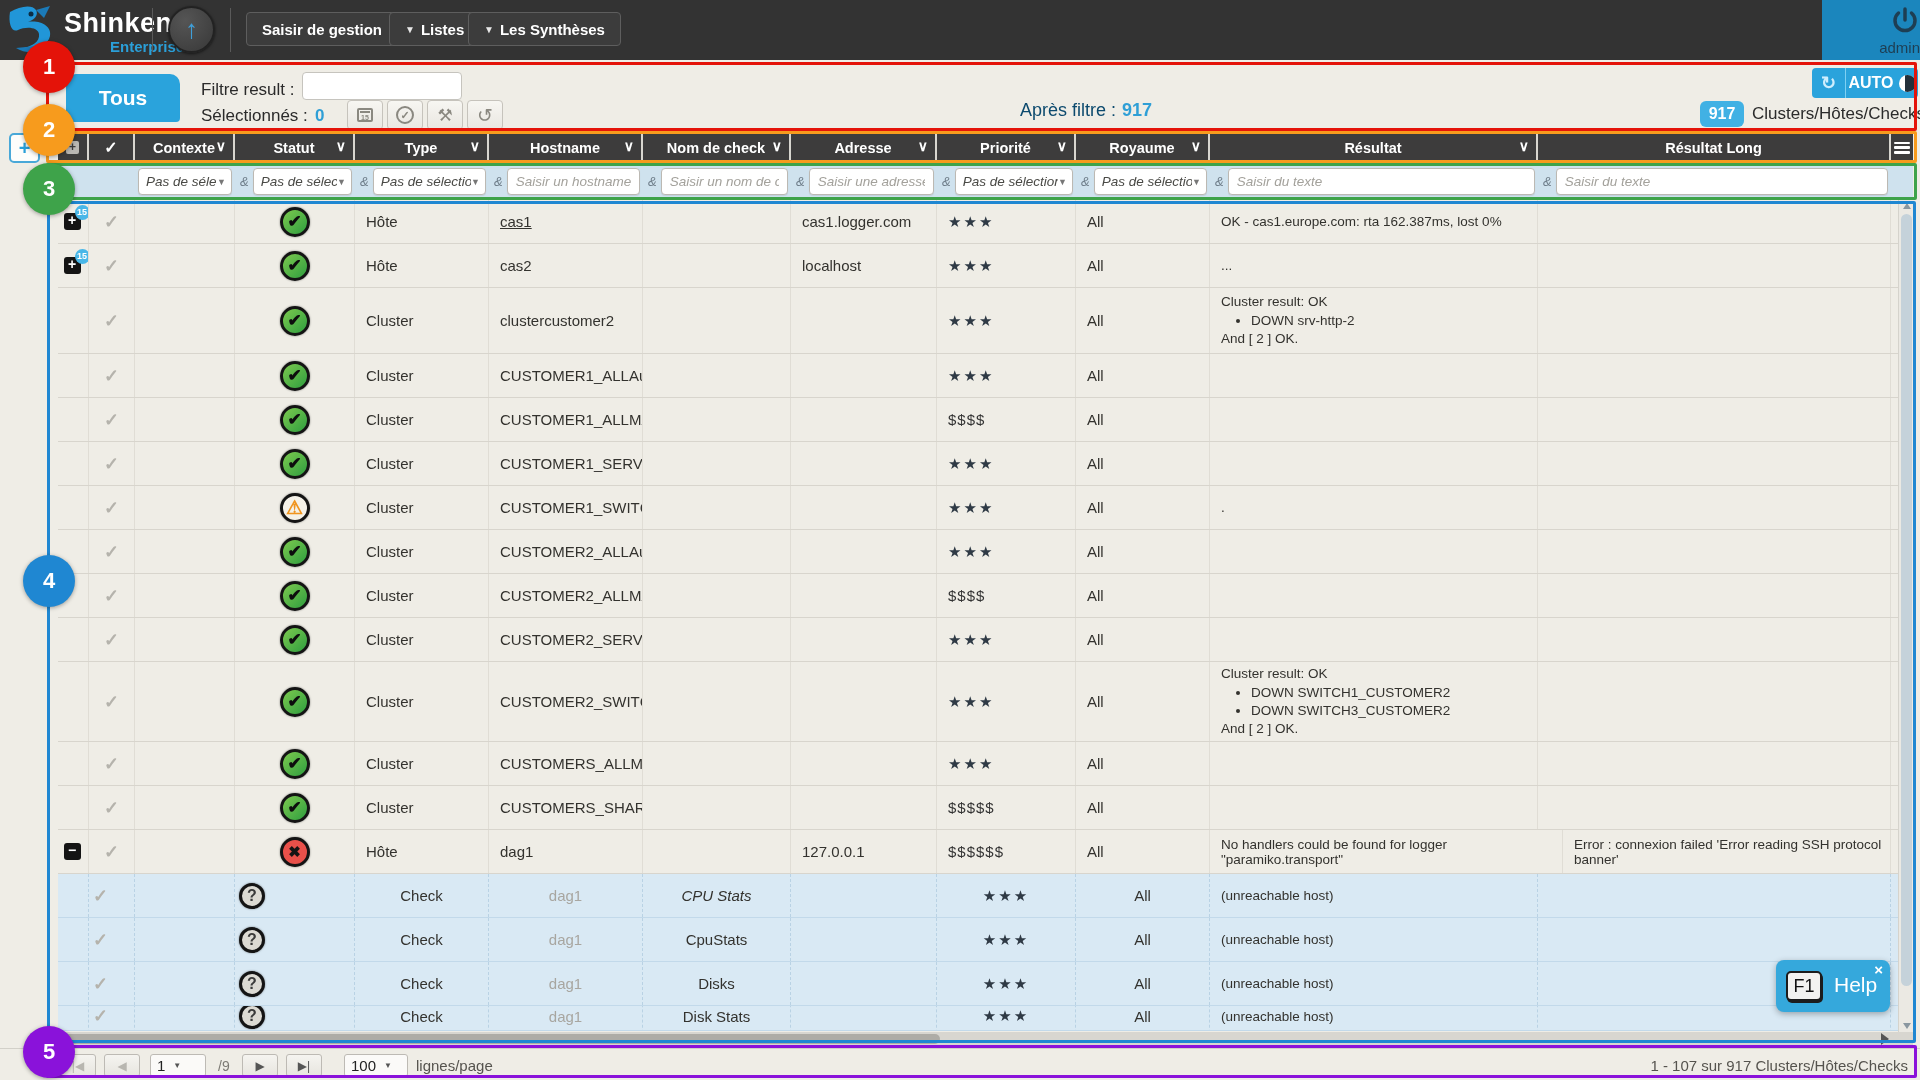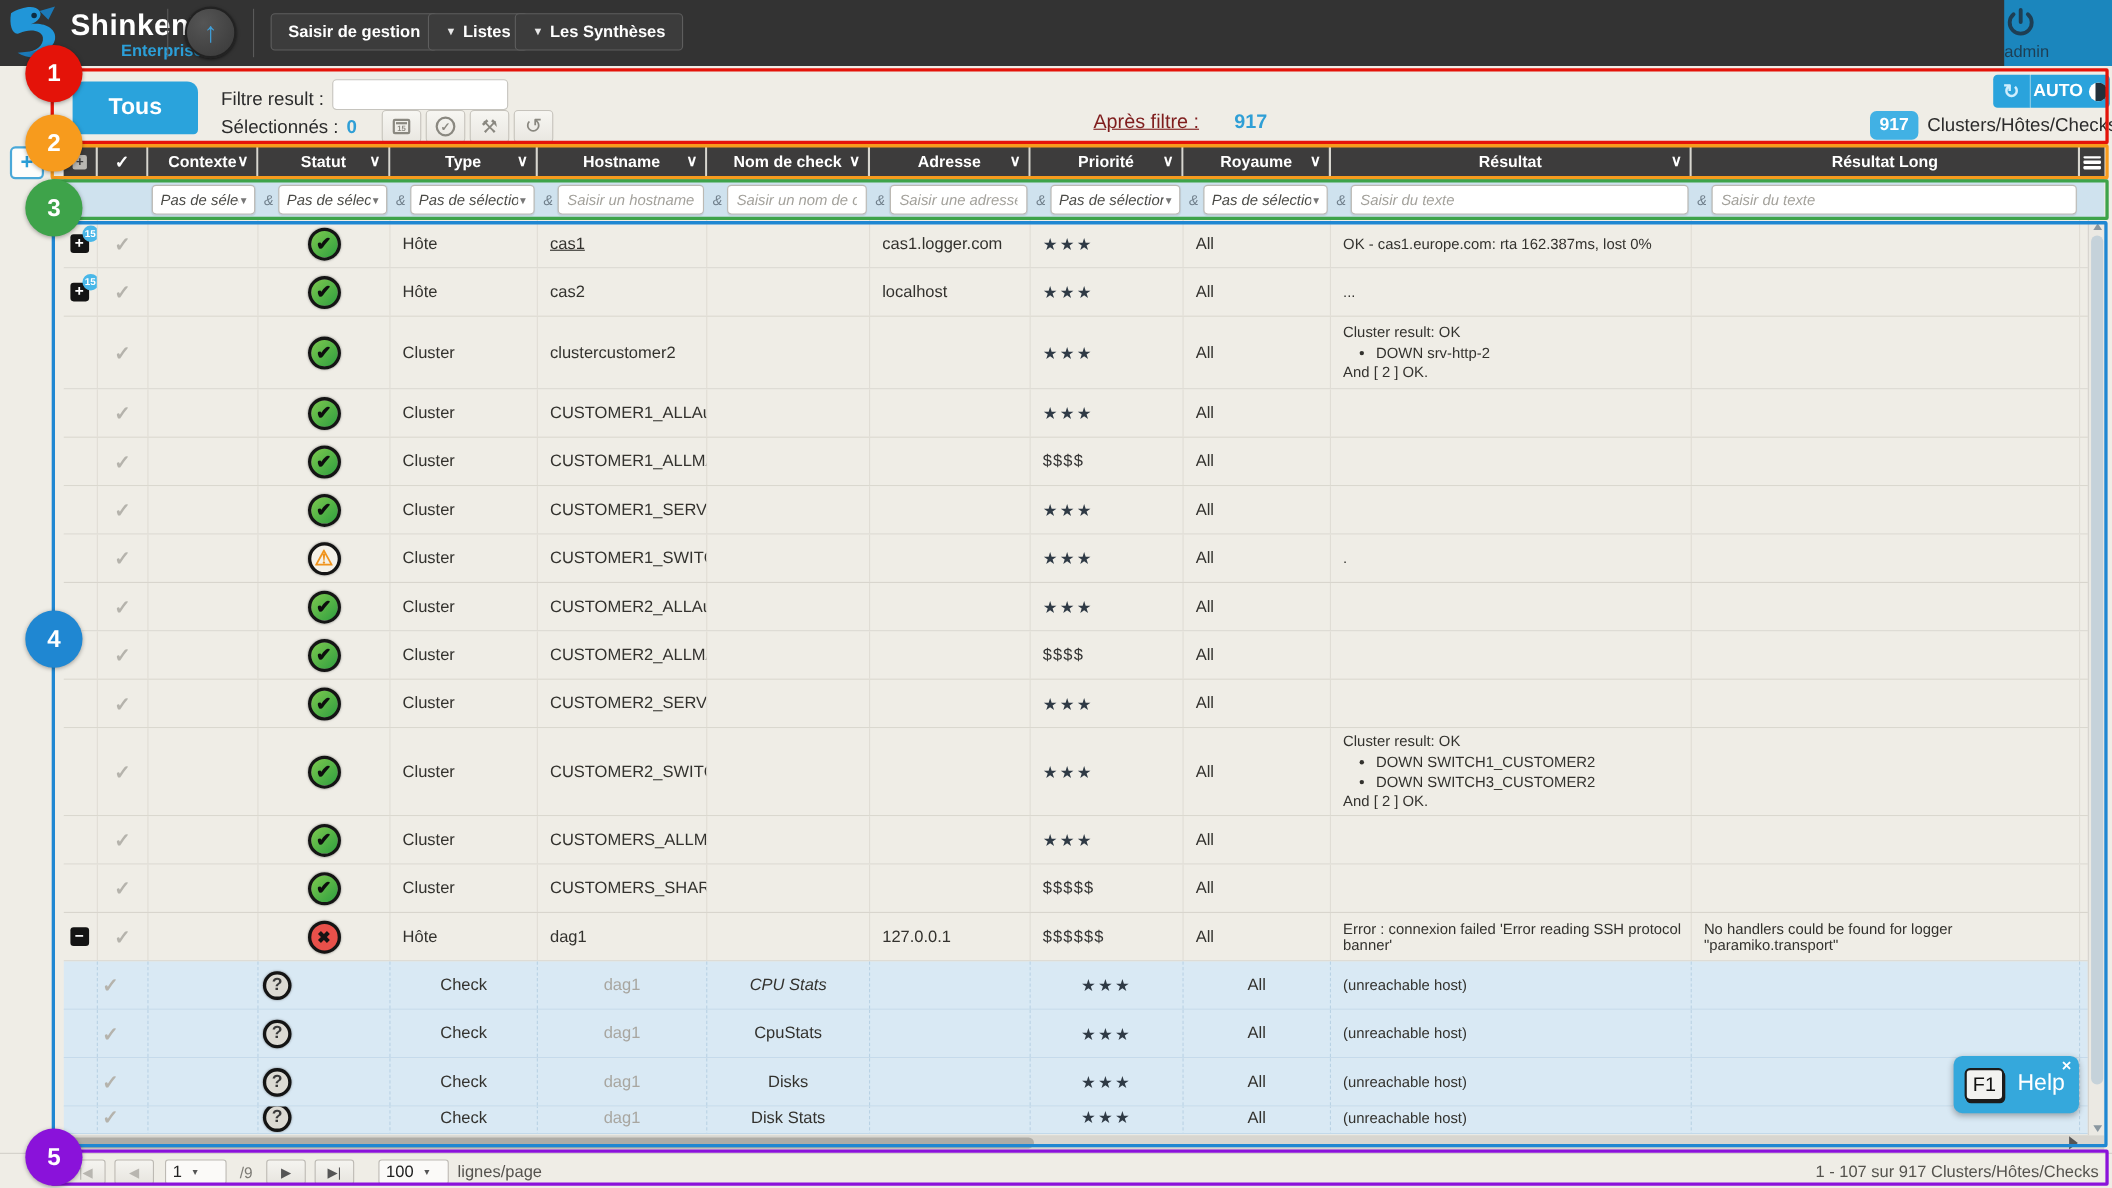--- a/index.html
+++ b/index.html
@@ -15,42 +15,42 @@
   .brand-sub { position:absolute; left:110px; top:38px; color:#2b9fd8; font-size:15px; font-weight:bold; }
   .nav-div { position:absolute; top:8px; width:1px; height:44px; background:#5a5a5a; }
   .upbtn { position:absolute; left:168px; top:6px; width:47px; height:47px; border-radius:50%;
            background:radial-gradient(circle at 35% 30%, #555, #383838); border:2px solid #222;
            box-shadow:0 1px 3px rgba(0,0,0,.6); display:flex; align-items:center; justify-content:center;
            color:#3f9fd9; font-size:26px; font-weight:bold; cursor:pointer; }
   .menu-btn { position:absolute; top:12px; height:34px; border:1px solid #5e5e5e; border-radius:4px;
               background:#3c3c3c; color:#fff; font-size:15px; font-weight:bold; display:flex;
               align-items:center; padding:0 15px; cursor:pointer; }
   .menu-caret { font-size:10px; margin-right:6px; color:#e8e8e8; }
-  .admin { position:absolute; right:0; top:0; width:98px; height:60px; background:#1b86bd; text-align:left; cursor:pointer; }
+  .admin { position:absolute; right:0; top:0; width:98px; height:60px; background:#1b86bd; text-align:right; cursor:pointer; }
   .admin-label { position:absolute; bottom:4px; width:100%; color:#1e3e53; font-size:15px; }
 
   
   .toolbar { position:absolute; top:60px; left:0; width:1920px; height:72px; background:#efede6; }
   .tous-btn { position:absolute; left:66px; top:14px; width:114px; height:48px; background:#2aa3dc;
               border-radius:10px 10px 4px 4px; color:#fff; font-size:21px; font-weight:bold;
               display:flex; align-items:center; justify-content:center; cursor:pointer; }
   .qf-label { position:absolute; left:201px; top:20px; font-size:17px; color:#2b2b2b; }
   .qf-input { position:absolute; left:302px; top:12px; width:160px; height:28px; border:1px solid #c6c4be;
               border-radius:4px; background:#fff; font-size:14px; padding:0 6px; }
   .sel-label { position:absolute; left:201px; top:46px; font-size:17px; color:#2b2b2b; }
   .sel-count { position:absolute; left:315px; top:46px; font-size:17px; font-weight:bold; color:#2f9fd6; }
   .tool-ico { position:absolute; top:40px; width:36px; height:30px; border:1px solid #c6c3bc; border-radius:4px;
               background:linear-gradient(#f7f6f2,#e9e7e1); color:#8a8880; display:flex; align-items:center;
               justify-content:center; cursor:pointer; font-size:17px; }
   .cal { width:16px; height:14px; border:2px solid #8a8880; border-radius:2px; position:relative; }
   .cal::before { content:""; position:absolute; top:1px; left:1px; right:1px; height:2px; background:#8a8880; }
   .cal-num { position:absolute; left:0; right:0; bottom:-1px; text-align:center; font-size:7px; font-weight:bold; color:#8a8880; }
   .circ-chk { width:18px; height:18px; border:2px solid #8a8880; border-radius:50%; display:flex;
               align-items:center; justify-content:center; font-size:11px; font-weight:bold; }
-  .af-label { position:absolute; left:994px; top:40px; font-size:18px; color:#7f1d1d;text-decoration:underline; }
+  .af-label { position:absolute; left:1020px; top:40px; font-size:18px; color:#0c4a6e; }
   .af-count { position:absolute; left:1122px; top:40px; font-size:18px; font-weight:bold; color:#2f9fd6; }
   .auto-wrap { position:absolute; left:1812px; top:8px; display:flex; }
   .refresh-btn { width:34px; height:30px; background:#2aa3dc; border-radius:4px 0 0 4px; color:#cfeefd;
                  display:flex; align-items:center; justify-content:center; font-size:18px; font-weight:bold;
                  border-right:1px solid #7fd0f2; cursor:pointer; }
   .auto-btn { width:72px; height:30px; background:#2aa3dc; border-radius:0 4px 4px 0; color:#fff;
               display:flex; align-items:center; justify-content:center; gap:5px; font-size:16px;
               font-weight:bold; cursor:pointer; }
   .moon { width:17px; height:17px; border-radius:50%; background:#fff; position:relative; overflow:hidden; }
   .moon::after { content:""; position:absolute; right:0; top:0; width:60%; height:100%; background:#23303b; border-radius:0 50% 50% 0; }
@@ -640,22 +640,22 @@
           <div class="tcell" style="width: 100px;"></div>
           <div class="tcell icon-c" style="width: 120px;">
             <span class="sticon st-critical">✖</span>
           </div>
           <div class="tcell" style="width: 134px;">Hôte</div>
           <div class="tcell" style="width: 154px;">dag1</div>
           <div class="tcell" style="width: 148px;"></div>
           <div class="tcell" style="width: 146px;">127.0.0.1</div>
           <div class="tcell bucks" style="width: 139px;">$$$$$$</div>
           <div class="tcell" style="width: 134px;">All</div>
+          <div class="tcell" style="width: 353px; font-size: 13.5px;">No handlers could be found for logger "paramiko.transport"</div>
           <div class="tcell" style="width: 328px; font-size: 13.5px;">Error : connexion failed 'Error reading SSH protocol banner'</div>
-          <div class="tcell" style="width: 353px; font-size: 13.5px;">No handlers could be found for logger "paramiko.transport"</div>
           <div class="tcell" style="width: 22px; border-right: none;"></div>
         </div>
         <div class="trow check" style="min-height: 44px; height: 44px;">
           <div class="tcell icon-c" style="width: 31px; padding-left: 2px;"></div>
           <div class="tcell icon-c" style="width: 46px;">
             <span class="rowcheck">✓</span>
           </div>
           <div class="tcell" style="width: 100px;"></div>
           <div class="tcell icon-c" style="width: 120px;">
             <span class="sticon st-unknown">?</span>

